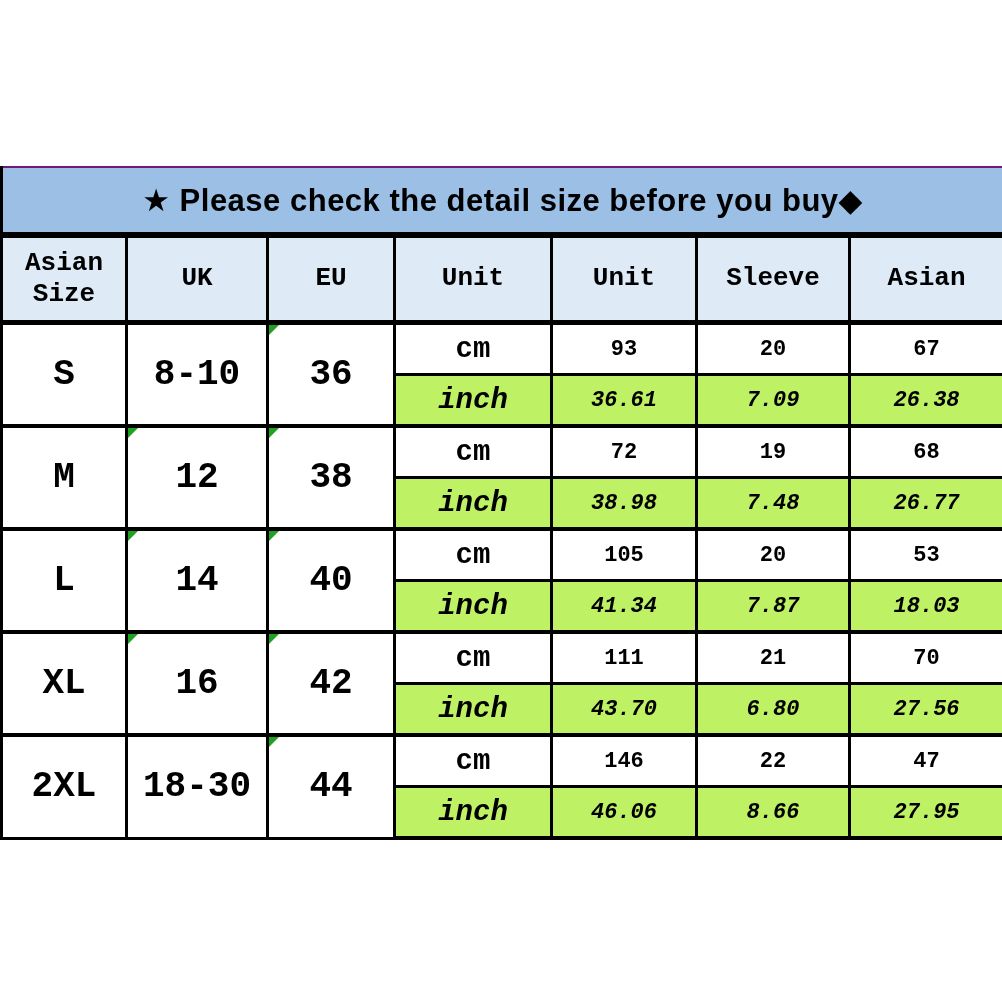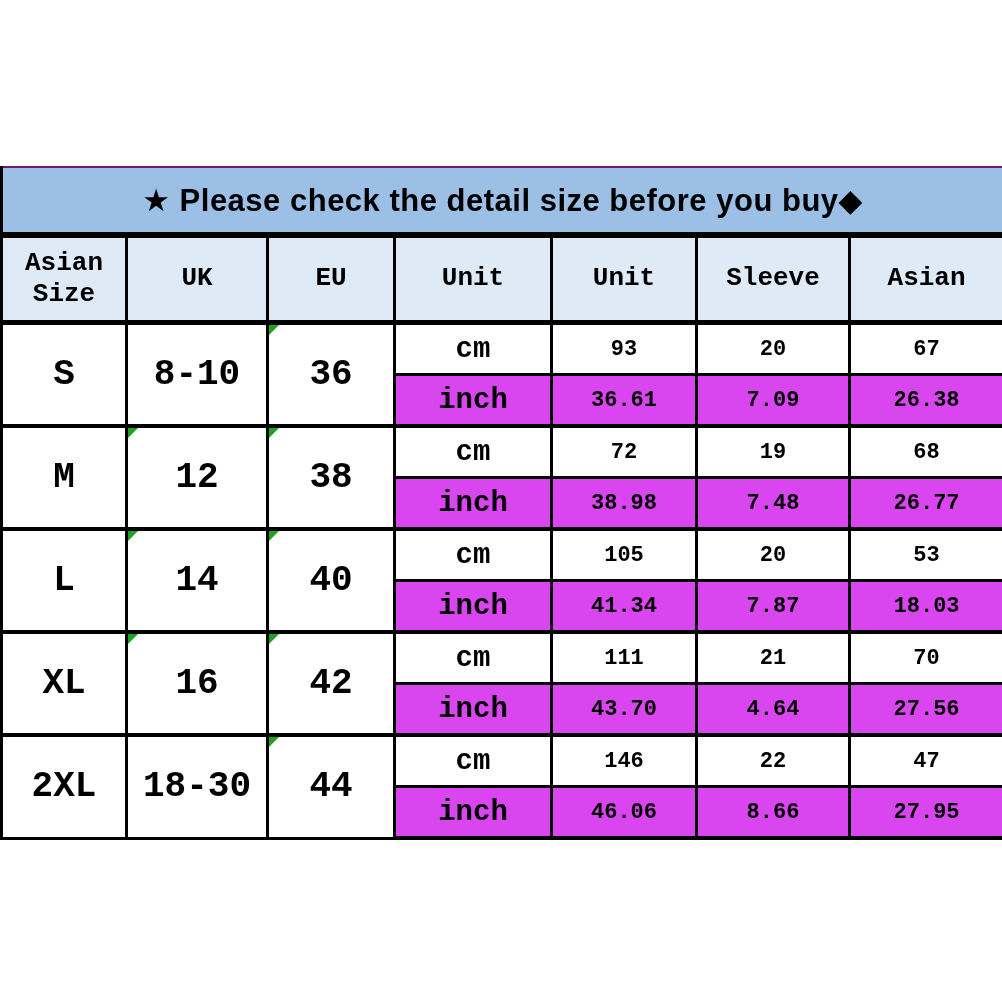--- a/index.html
+++ b/index.html
@@ -65,21 +65,22 @@
     font-weight: 700;
     font-size: 22px;
   }
   td.big-cell {
     font-weight: 700;
     font-size: 36px;
     background: #ffffff;
     position: relative;
   }
   tr.inch-row td {
-    background: #d946ef;
+    background: #bef264;
+    font-style: italic;
   }
   tr.cm-row td.unit-cell, tr.cm-row td.num-cell {
     background: #ffffff;
   }
   tr.group-start td {
     border-top: 4px solid #000000;
   }
   tr.last-row td {
     border-bottom: 4px solid #000000;
   }
@@ -180,21 +181,21 @@
       <td rowspan="2" class="big-cell"><i class="mark" style="display: block;"></i><span>16</span></td>
       <td rowspan="2" class="big-cell"><i class="mark" style="display: block;"></i><span>42</span></td>
       <td class="unit-cell">cm</td>
       <td class="num-cell">111</td>
       <td class="num-cell">21</td>
       <td class="num-cell">70</td>
     </tr>
     <tr class="inch-row">
       <td class="unit-cell">inch</td>
       <td class="num-cell">43.70</td>
-      <td class="num-cell">4.64</td>
+      <td class="num-cell">6.80</td>
       <td class="num-cell">27.56</td>
     </tr>
 
     <tr class="cm-row group-start">
       <td rowspan="2" class="big-cell"><span>2XL</span></td>
       <td rowspan="2" class="big-cell"><span>18-30</span></td>
       <td rowspan="2" class="big-cell"><i class="mark" style="display: block;"></i><span>44</span></td>
       <td class="unit-cell">cm</td>
       <td class="num-cell">146</td>
       <td class="num-cell">22</td>

